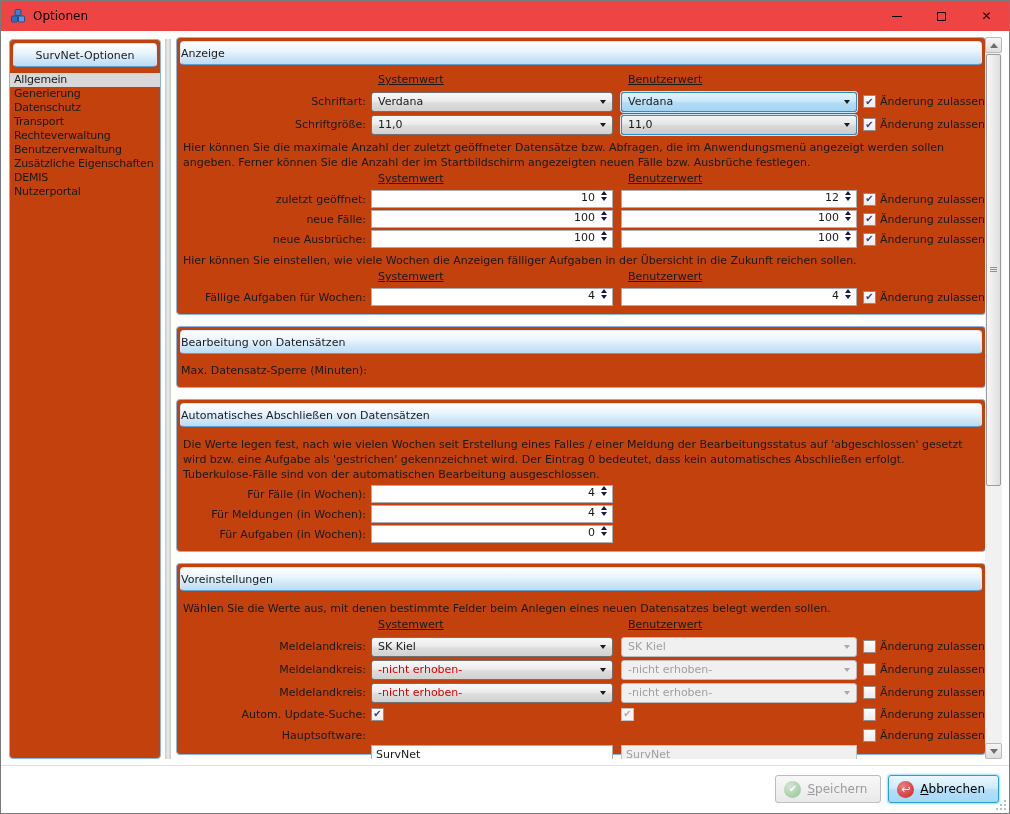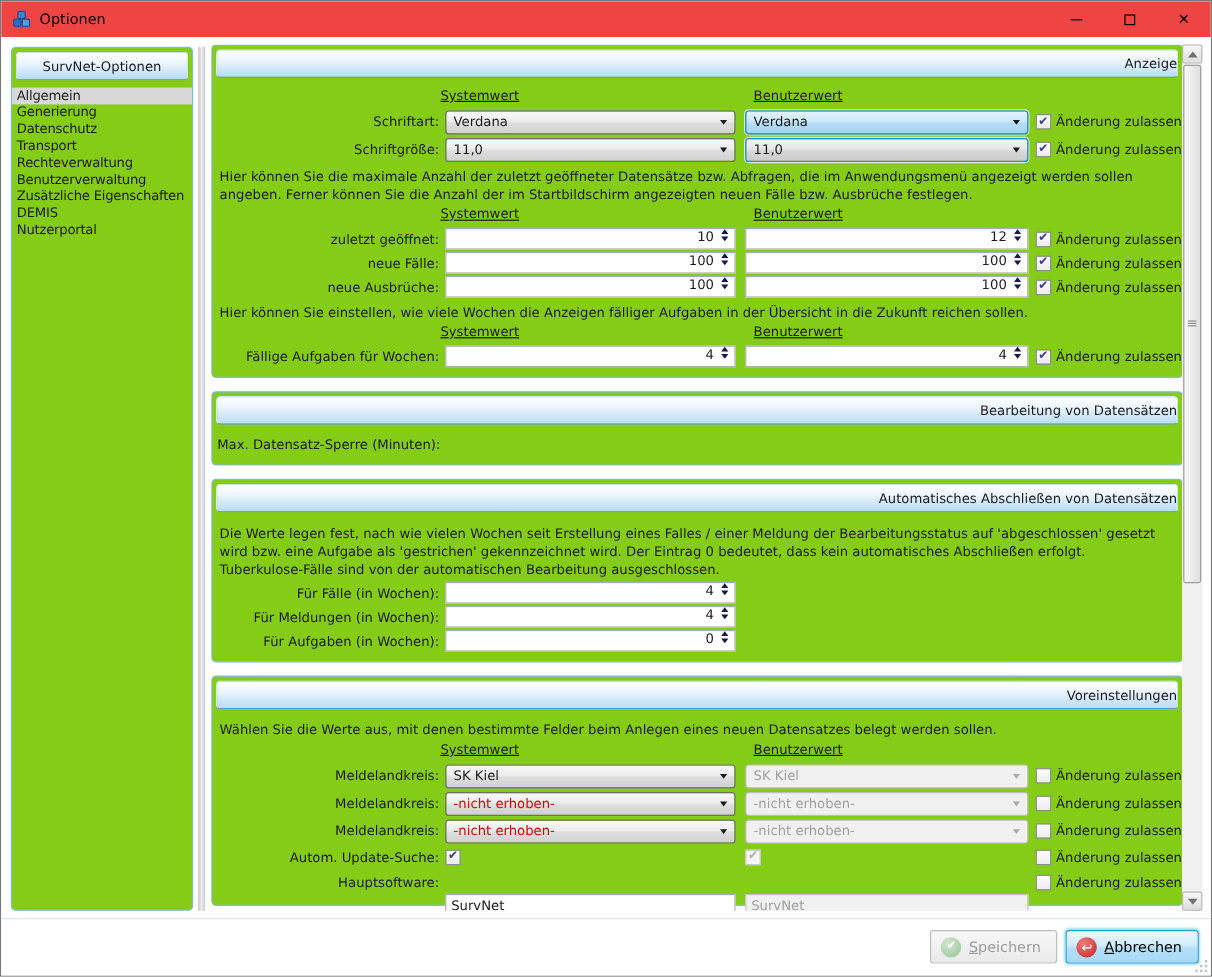--- a/index.html
+++ b/index.html
@@ -13,41 +13,41 @@
   .titlebar{position:absolute;top:0;left:0;right:0;height:30px;display:flex;align-items:center;padding-left:9px;background:#ef4444;}
   .app-icon{width:16px;height:16px;margin-right:7px;display:inline-flex;}
   .title{font-size:12px;color:#000;}
   .win-controls{margin-left:auto;display:flex;height:30px;}
   .win-btn{width:45px;height:30px;display:flex;align-items:center;justify-content:center;cursor:default;}
   .min-glyph{width:10px;height:1px;background:#000;display:block;}
   .max-glyph{width:9px;height:9px;border:1px solid #000;display:block;}
   .close-glyph{font-size:12px;color:#000;line-height:1;}
   
   .body{position:absolute;top:30px;left:0;right:0;bottom:48px;background:#fff;}
-  .panelbox{border:1px solid #86b7dd;border-radius:4px;background:#84cc16;}
+  .panelbox{border:1px solid #86b7dd;border-radius:4px;background:#c2410c;}
   .panel-header{
     margin:3px;height:24px;line-height:23px;border-radius:4px;
     background:linear-gradient(#ffffff,#eaf5fd 40%,#cfe7f8 70%,#bcdcf4);
-    border:1px solid #d7eafa;border-bottom:1px solid #5f9fd0;color:#1a1a1e;text-align:right;
+    border:1px solid #d7eafa;border-bottom:1px solid #5f9fd0;color:#1a1a1e;
   }
   
   .sidebar{position:absolute;left:8px;top:8px;bottom:6px;width:152px;}
   .sidebar .panel-header{text-align:center;padding-left:0;}
   .side-list{padding:3px 0 0 0;}
   .side-item{height:14px;line-height:14px;padding-left:4px;white-space:nowrap;letter-spacing:-0.2px;cursor:default;}
   .side-item.selected{background:#d8d8d8;}
   .splitter{position:absolute;left:164px;top:8px;bottom:6px;width:6px;background:linear-gradient(90deg,#c9c9c9,#ececec 50%,#c9c9c9);}
   
   .main{position:absolute;left:175px;top:6px;width:810px;bottom:6px;overflow:hidden;}
   .panel{margin-bottom:11px;}
   .panel-body{padding:3px 6px 7px 4px;}
   .desc{margin:4px 2px 2px 2px;line-height:15px;}
   .colheads{position:relative;height:17px;margin-top:2px;}
   .colhead{position:absolute;text-decoration:underline;}
-  .ch-sys{left:186px;}
+  .ch-sys{left:197px;}
   .ch-user{left:447px;}
   
   .frow{display:flex;align-items:center;height:23px;}
   .frow.spinrow{height:20px;}
   .lbl{flex:0 0 190px;text-align:right;padding-right:5px;white-space:nowrap;}
   .sysc{flex:0 0 242px;}
   .userc{flex:0 0 236px;margin-left:8px;}
   .allowc{display:flex;align-items:center;margin-left:6px;gap:4px;white-space:nowrap;}
   
   .combo{height:20px;border-radius:3px;display:flex;align-items:center;padding:0 6px;cursor:default;}

